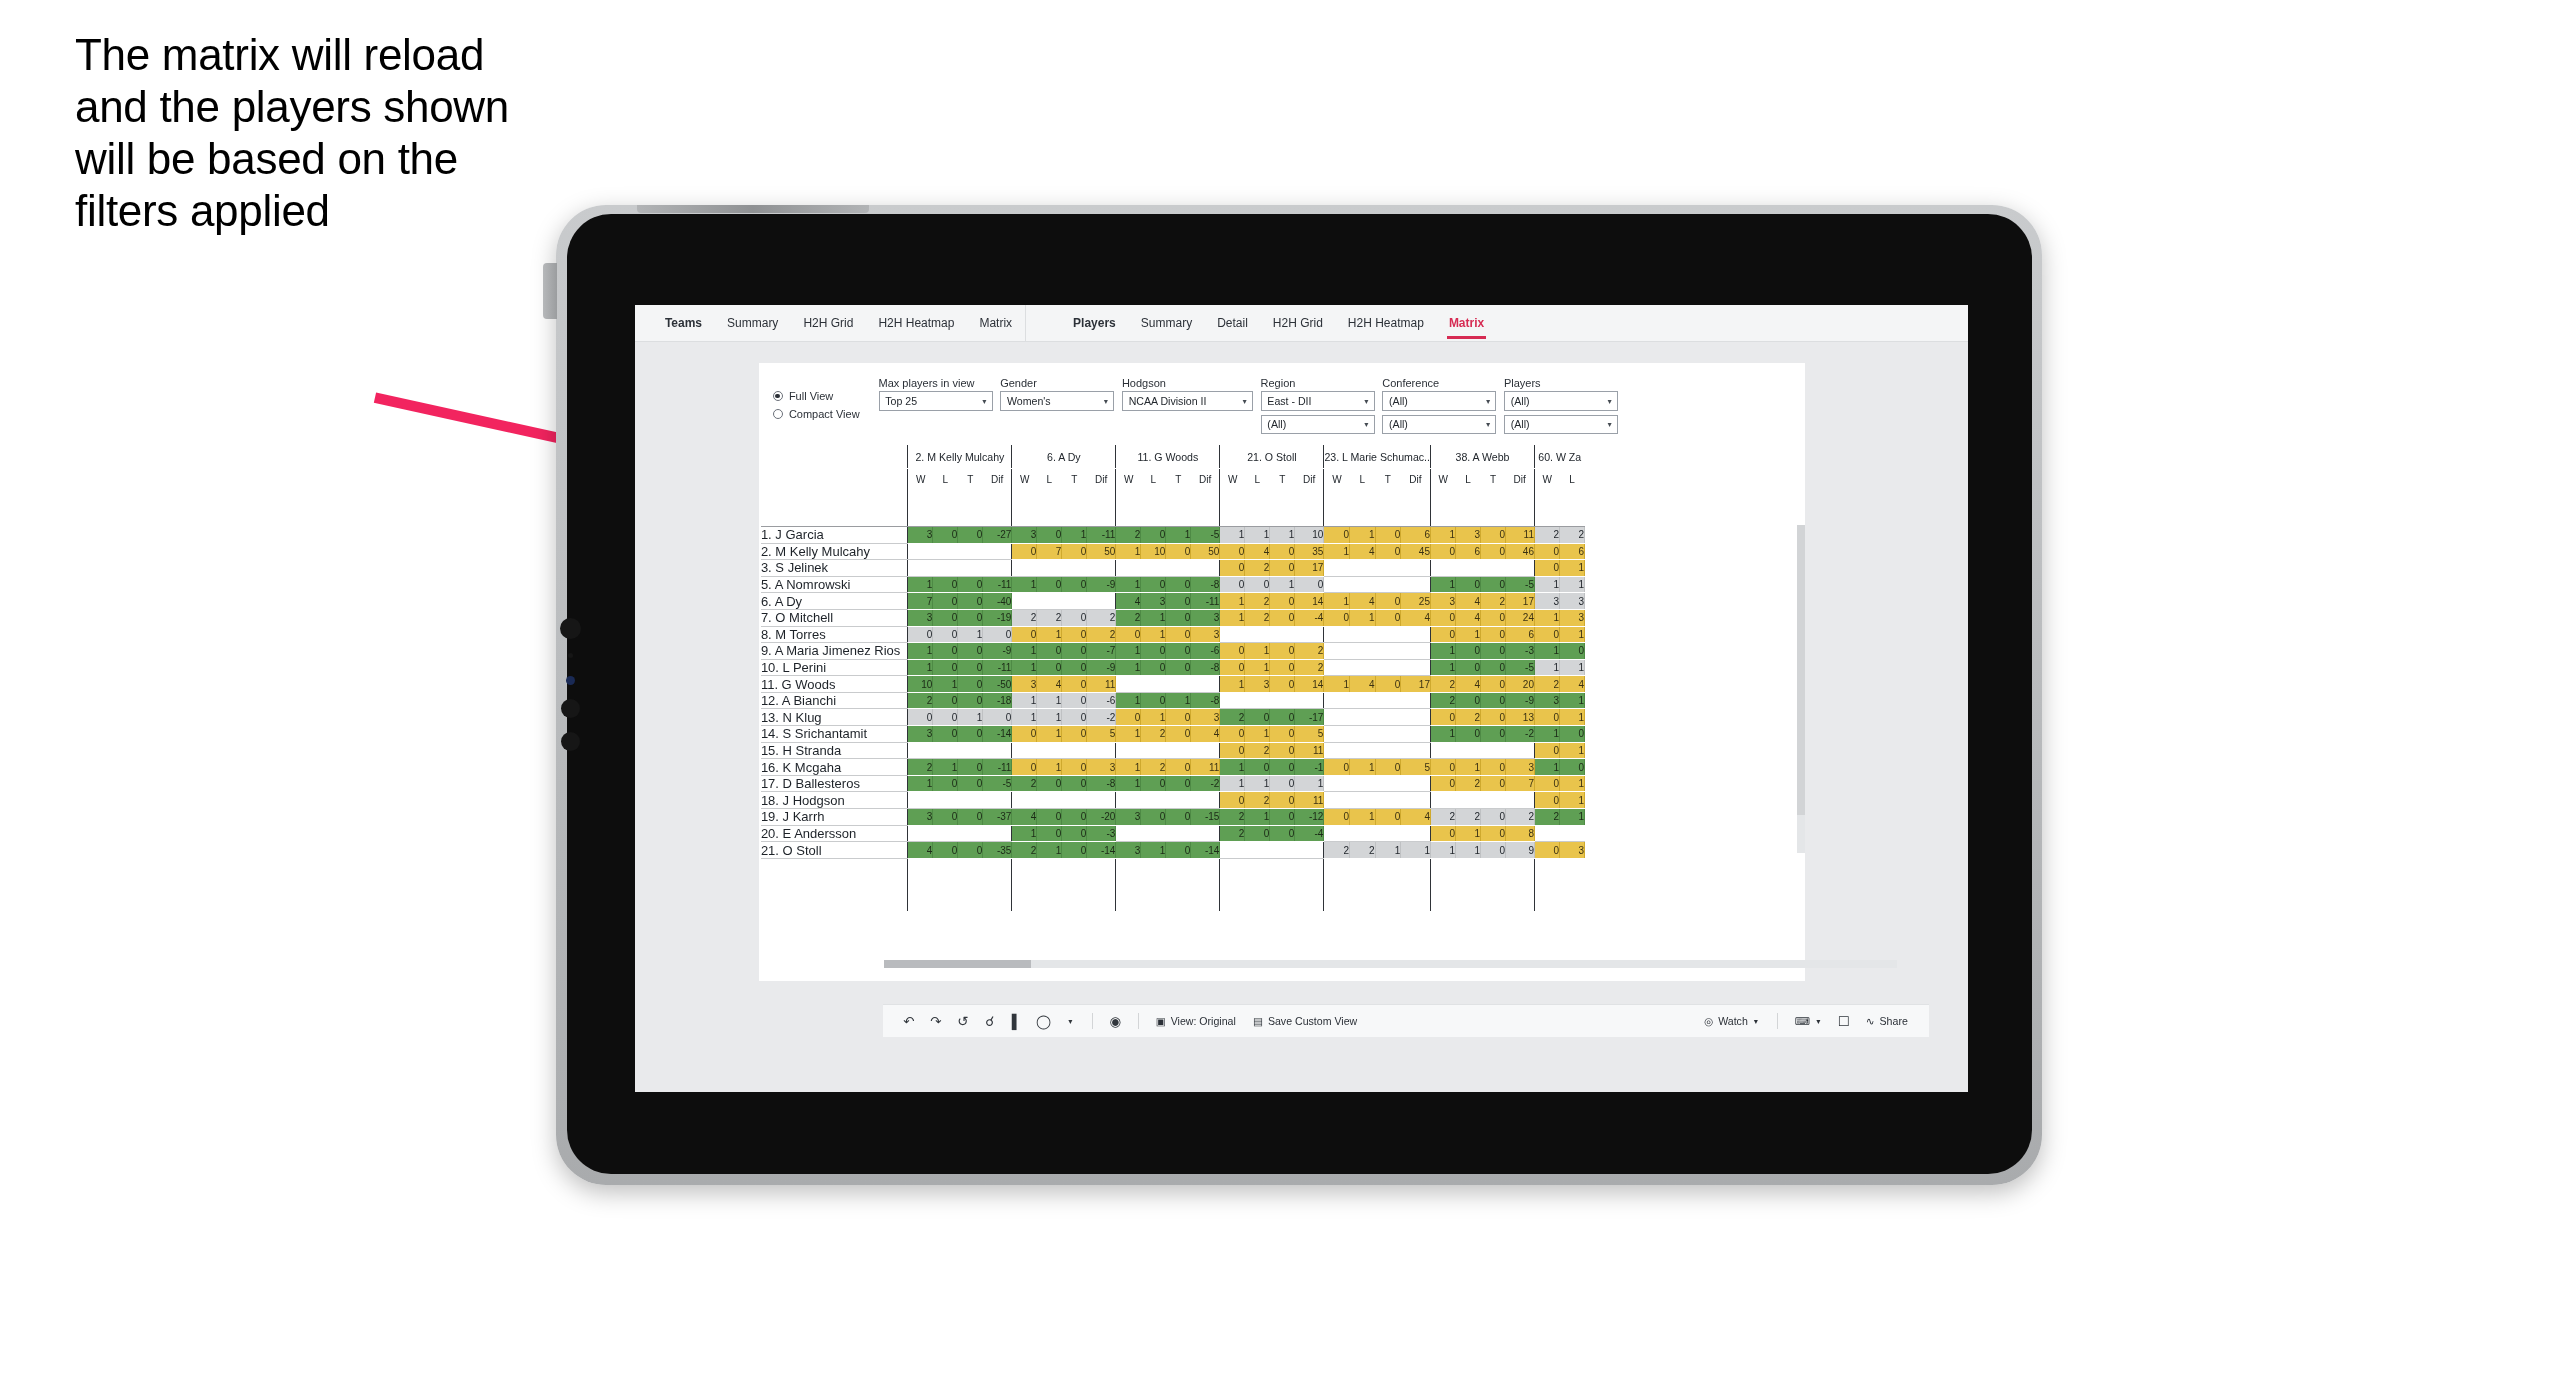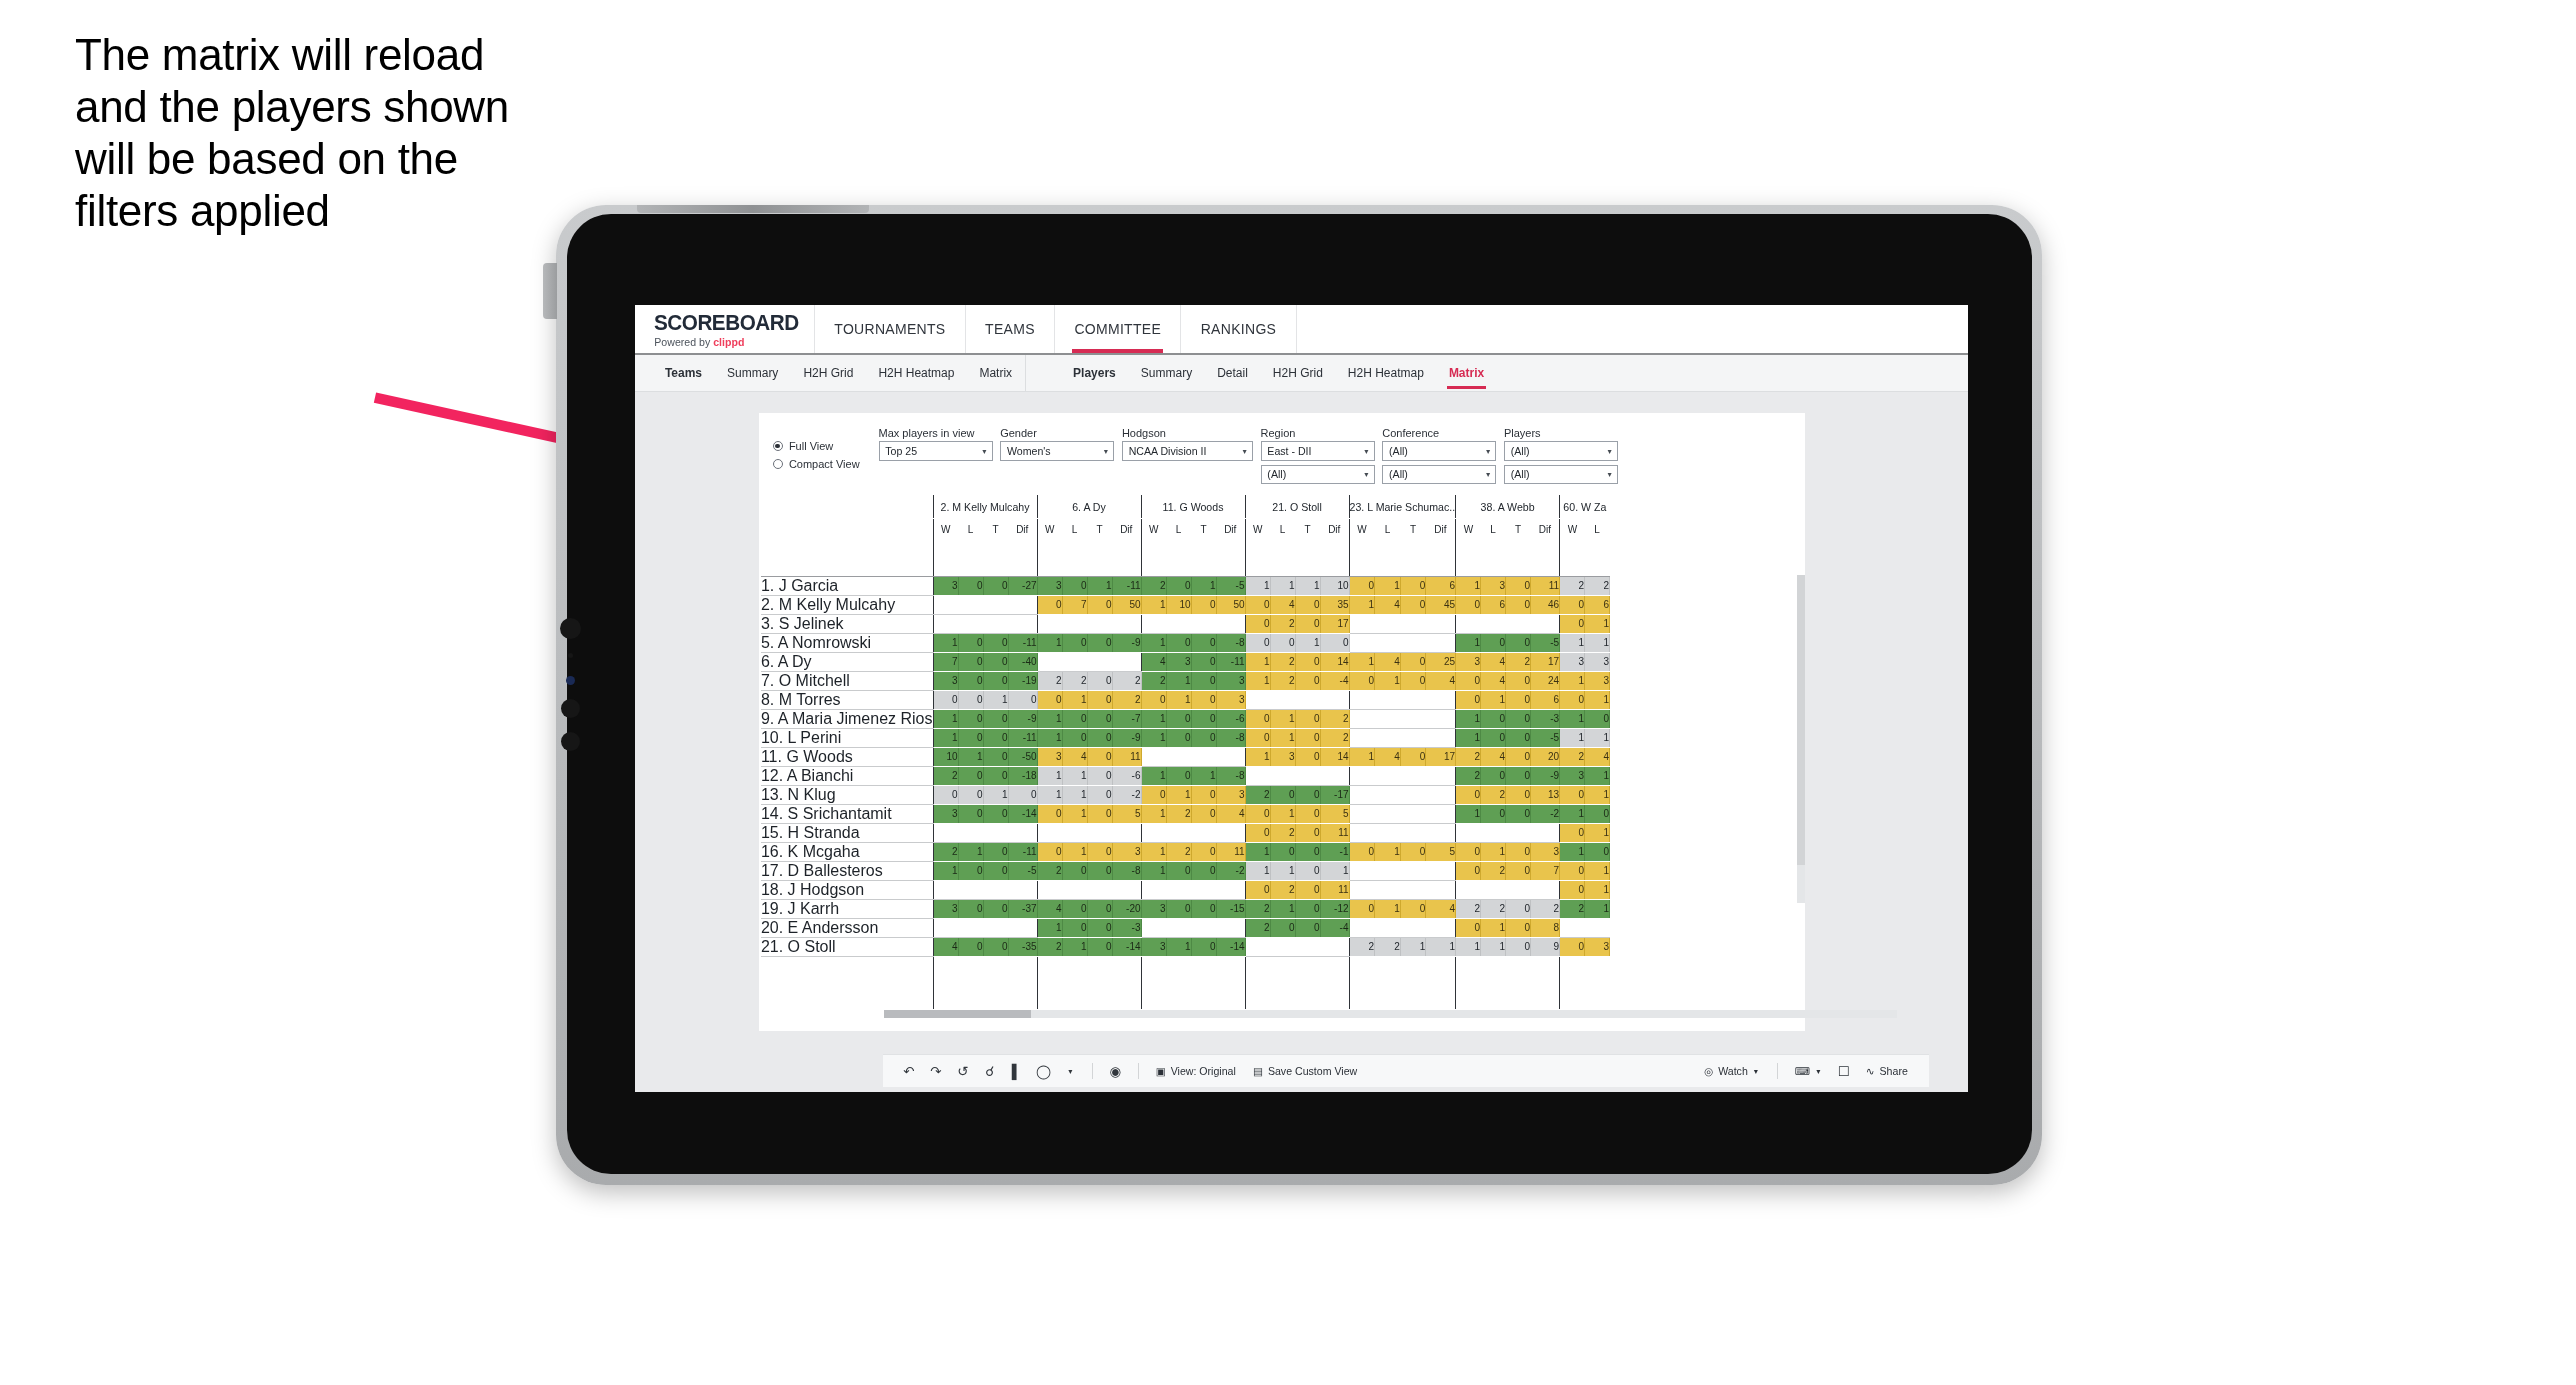--- a/index.html
+++ b/index.html
@@ -179,21 +179,21 @@
     height: 21px; font-size: 10px; font-weight: 400; color:#22272d;
     text-align:center; vertical-align: middle;
   }
   .hdr-sub.gstart { border-left: 1.5px solid #2f3338; }
   .hdr-spacer { height: 37px; border-left: 1.5px solid #2f3338; border-bottom: 1.9px solid #9a9ca0; }
   .hdr-spacer.blank { border-left: none; }
   .corner { border-bottom: 1.9px solid #9a9ca0; }
 
   td.rowlabel {
     height: 16.6px;
-    font-size: 16px; color:#1d2228;
+    font-size: 13px; color:#1d2228;
     padding-left: 4.8px;
     border-bottom: 1px solid #c9cbcd;
     white-space: nowrap; overflow:hidden;
     background:#fff;
   }
   td.cell {
     height: 16.6px;
     text-align: right;
     padding-right: 4.8px;
     font-size: 10px;
@@ -261,42 +261,20 @@
   <div class="home-dots">
     <i class="hd1"></i>
       <i class="hd2"></i>
       <i class="hd3"></i>
       <i class="hd4"></i>
       <i class="hd5"></i>
   </div>
 
   <div class="screen">
 
-    <div class="brandbar">
-      <div class="brand-logo">
-        <div class="brand-title">SCOREBOARD</div>
-        <div class="brand-sub">
-          <span>Powered by </span><b>clippd</b>
-        </div>
-      </div>
-      <div class="nav-top" id="top-nav">
-          <div class="navitem">
-            <span>TOURNAMENTS</span>
-          </div>
-          <div class="navitem">
-            <span>TEAMS</span>
-          </div>
-          <div class="navitem active">
-            <span>COMMITTEE</span>
-          </div>
-          <div class="navitem">
-            <span>RANKINGS</span>
-          </div>
-        </div>
-    </div>
 
     <div class="subnav">
       <div class="subgroup g1" id="subnav-teams">
           <div class="sitem bold">Teams</div>
           <div class="sitem">Summary</div>
           <div class="sitem">H2H Grid</div>
           <div class="sitem">H2H Heatmap</div>
           <div class="sitem">Matrix</div>
         </div>
       <div class="subnav-divider"></div>

